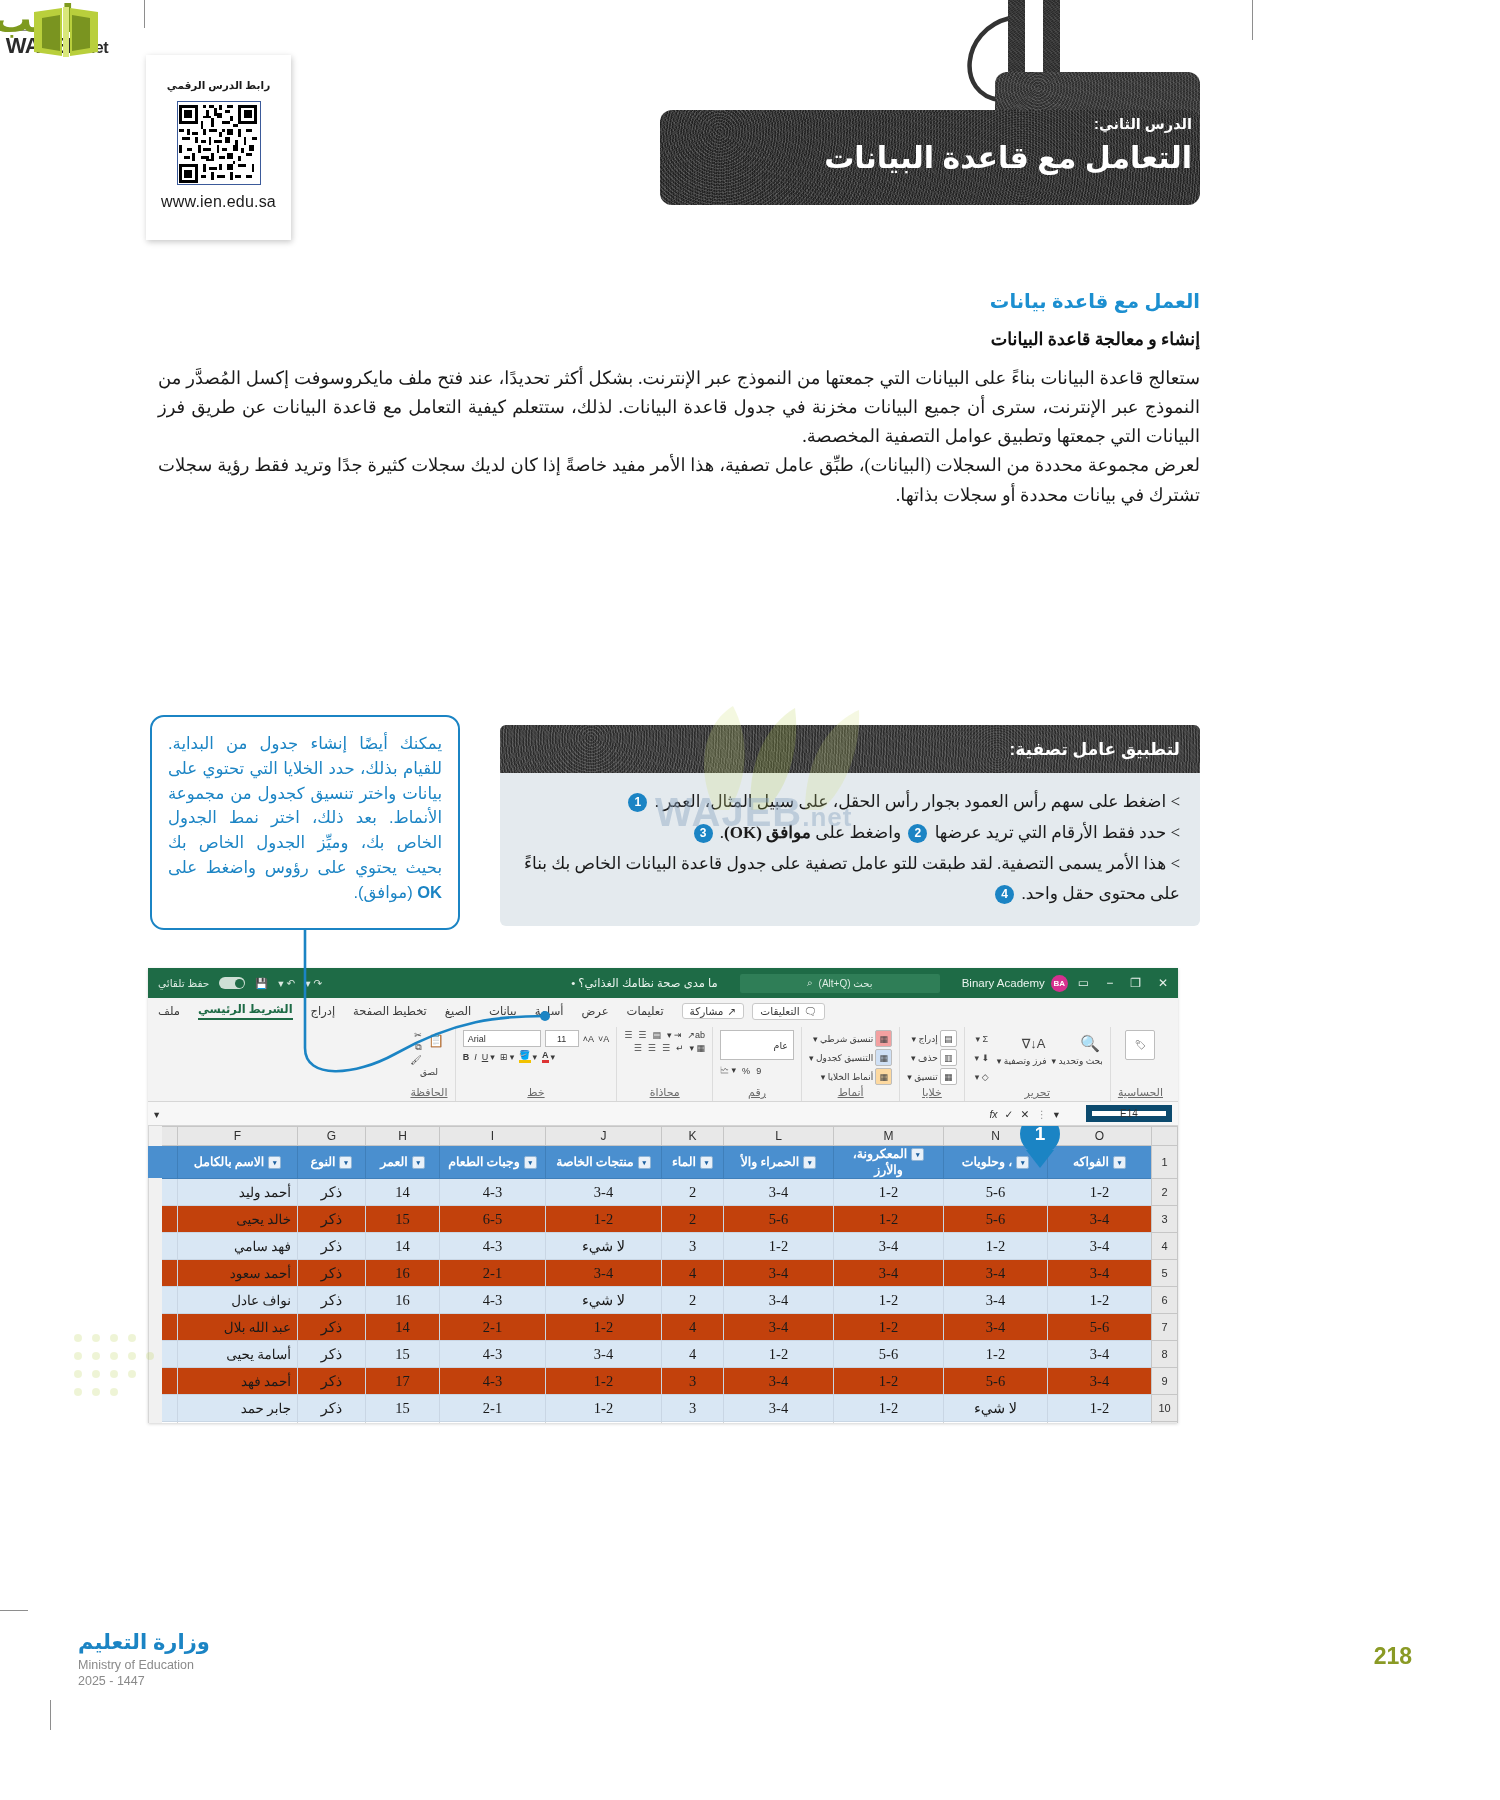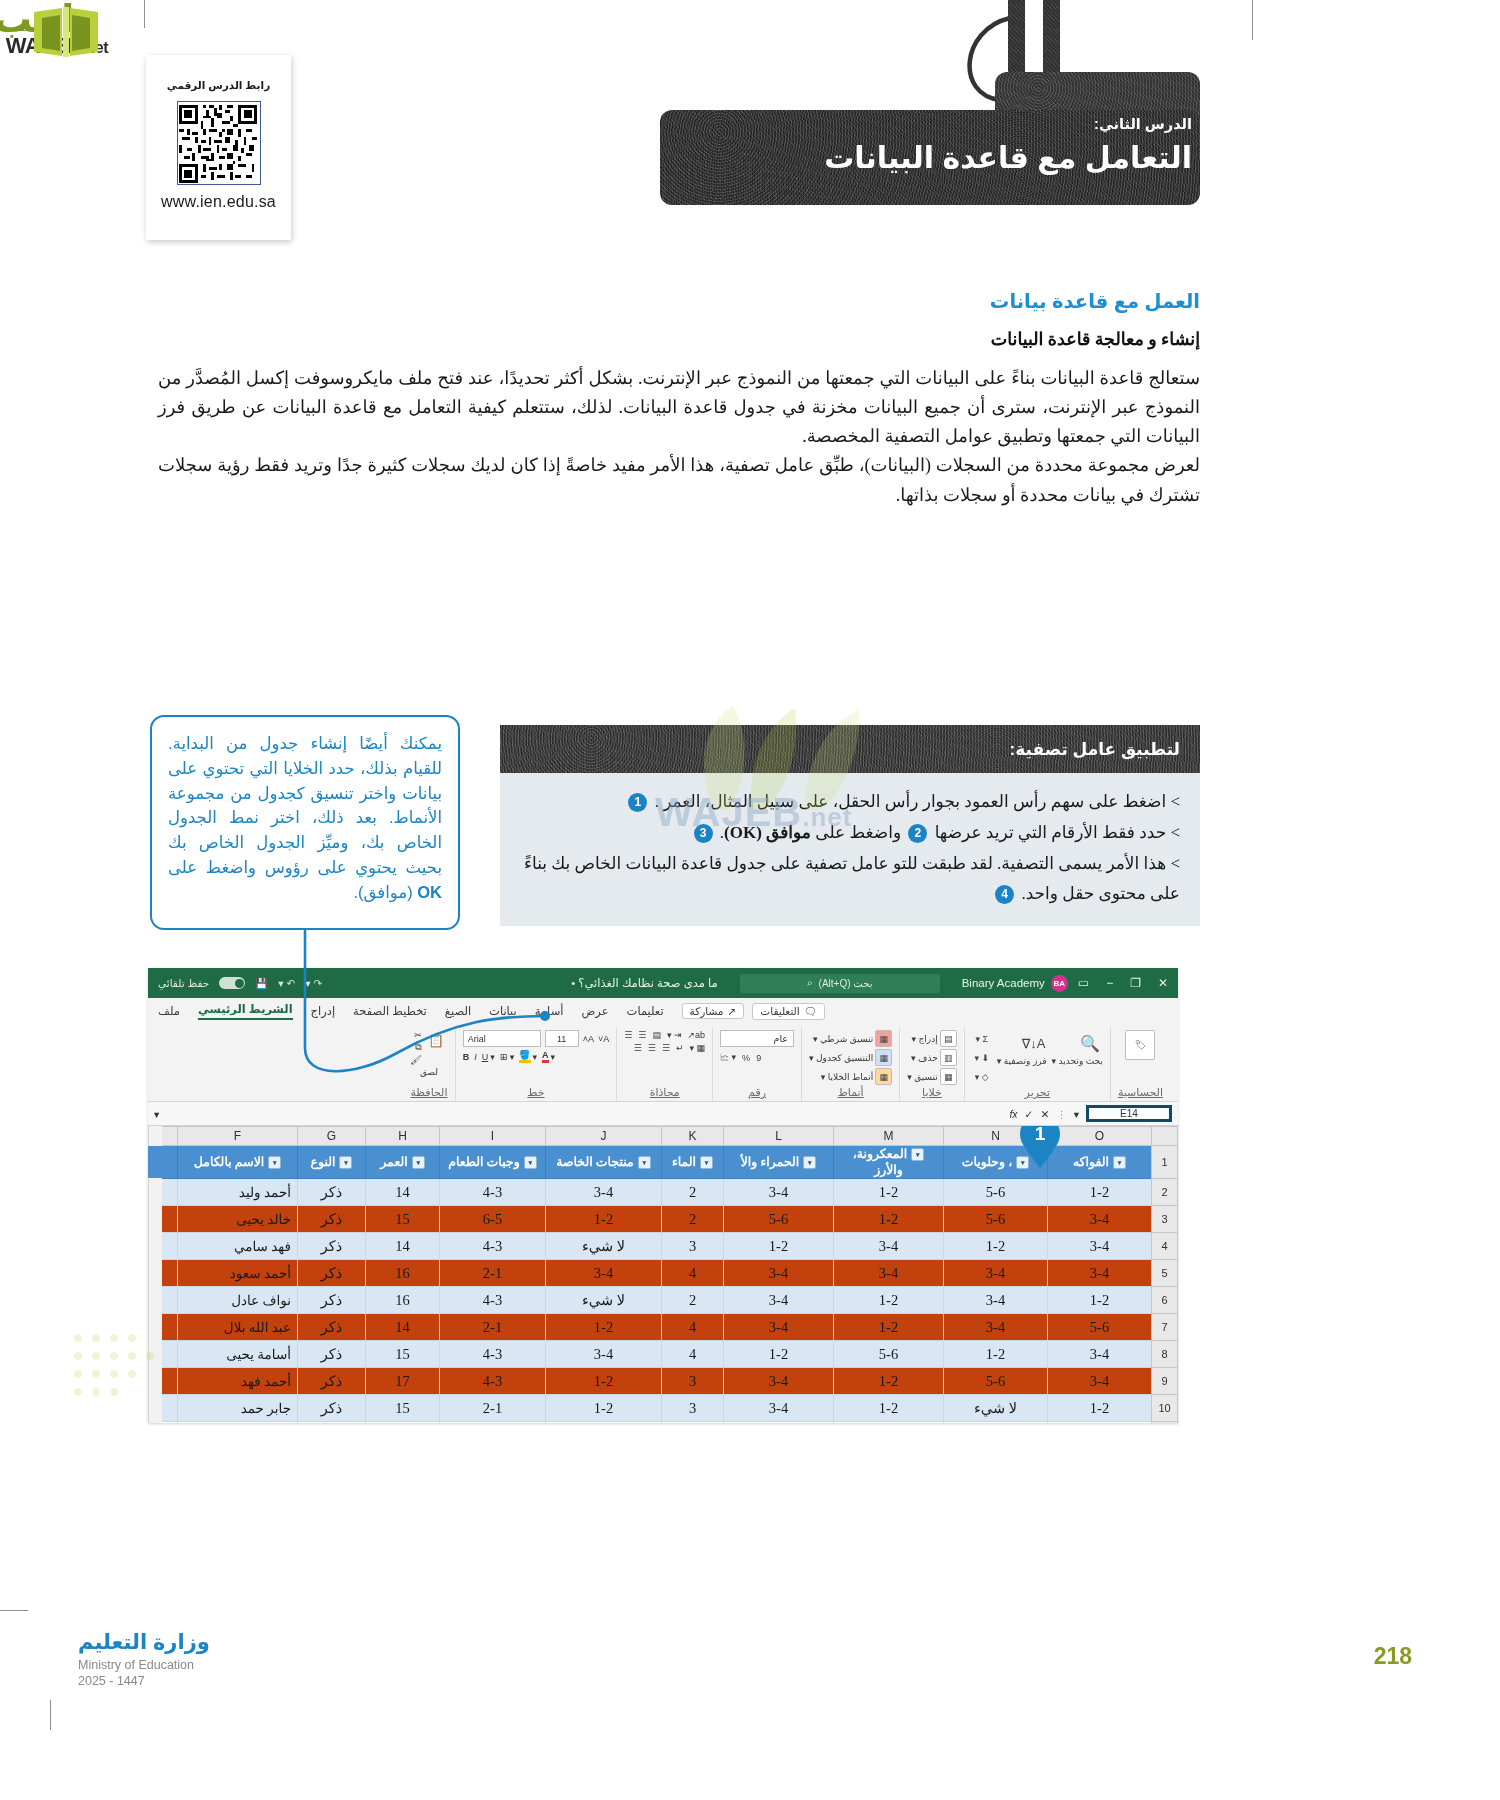--- a/index.html
+++ b/index.html
@@ -123,21 +123,21 @@
   .tip p {
     color: #1b84c4; font-size: 16.5px; line-height: 1.5;
     text-align: justify; font-weight: 500;
   }
   .tip b { font-weight: 700; }
   .tip-line { position: absolute; left: 245px; top: 930px; z-index: 7; }
 
   
   .steps {
     position: absolute; left: 500px; top: 725px;
-    width: 700px; border-radius: 0; overflow: hidden; z-index: 5;
+    width: 700px; border-radius: 6px; overflow: hidden; z-index: 5;
   }
   .steps-head {
     height: 48px; display: flex; align-items: center; justify-content: flex-start;
     padding: 0 20px;
     background-color: #3c3c3c;
     background-image:
       repeating-radial-gradient(circle at 13% 27%, rgba(255,255,255,.14) 0 1px, transparent 1px 3px),
       repeating-radial-gradient(circle at 71% 63%, rgba(0,0,0,.3) 0 1px, transparent 1px 2.4px),
       repeating-linear-gradient(47deg, rgba(255,255,255,.07) 0 1px, transparent 1px 3px);
     color: #fff; font-size: 17px; font-weight: 700;
@@ -216,29 +216,29 @@
     width: 17px; height: 17px; border: 1px solid #bdbdbd; background: #fff; border-radius: 2px;
     display:flex; align-items:center; justify-content:center; font-size: 9px; color:#444;
   }
   .fontbox {
     border: 1px solid #bdbdbd; background:#fff; height:17px; width: 78px;
     font-size: 9px; display:flex; align-items:center; padding: 0 4px; color:#333;
     direction: ltr;
   }
   .sizebox { border: 1px solid #bdbdbd; background:#fff; height:17px; width: 34px;
     font-size: 9px; display:flex; align-items:center; justify-content:center; color:#333; }
-  .numbox { border: 1px solid #bdbdbd; background:#fff; height:17px; width: 74px;
+  .numbox { border: 1px solid #bdbdbd; background:#fff; height:30px; width: 74px;
     font-size: 9.5px; display:flex; align-items:center; padding:0 5px; color:#333; }
 
   .xl-formula {
     height: 24px; background: #f7f7f7; border-bottom: 1px solid #d4d4d4;
     display: flex; align-items: center; font-size: 10.5px; color: #333; padding: 0 6px; gap: 7px;
   }
-  .namebox { width: 86px; border:3px solid #0c4a6e; background:#fff; height:17px;
-    display:flex; align-items:center; justify-content:center; font-size:10px; direction: ltr;}
+  .namebox { width: 86px; border:6px solid #0c4a6e; background:#fff; height:17px;
+    display:flex; align-items:center; justify-content:center; font-size:10px; direction: ltr; margin-left: 20px;}
   .fx-sep { color:#9a9a9a; }
 
   .grid-wrap { position: relative; height: 300px; background: #fff; overflow: hidden; }
   table.sheet { border-collapse: collapse; width: 100%; table-layout: fixed; }
   table.sheet th.colhdr {
     height: 19px; background: #e8e8e8; border: 1px solid #c6c6c6;
     font-size: 12px; color: #303030; font-weight: 400; font-family:"Liberation Sans",sans-serif;
   }
   table.sheet th.rowhdr {
     width: 28px; background: #e8e8e8; border: 1px solid #c6c6c6;

